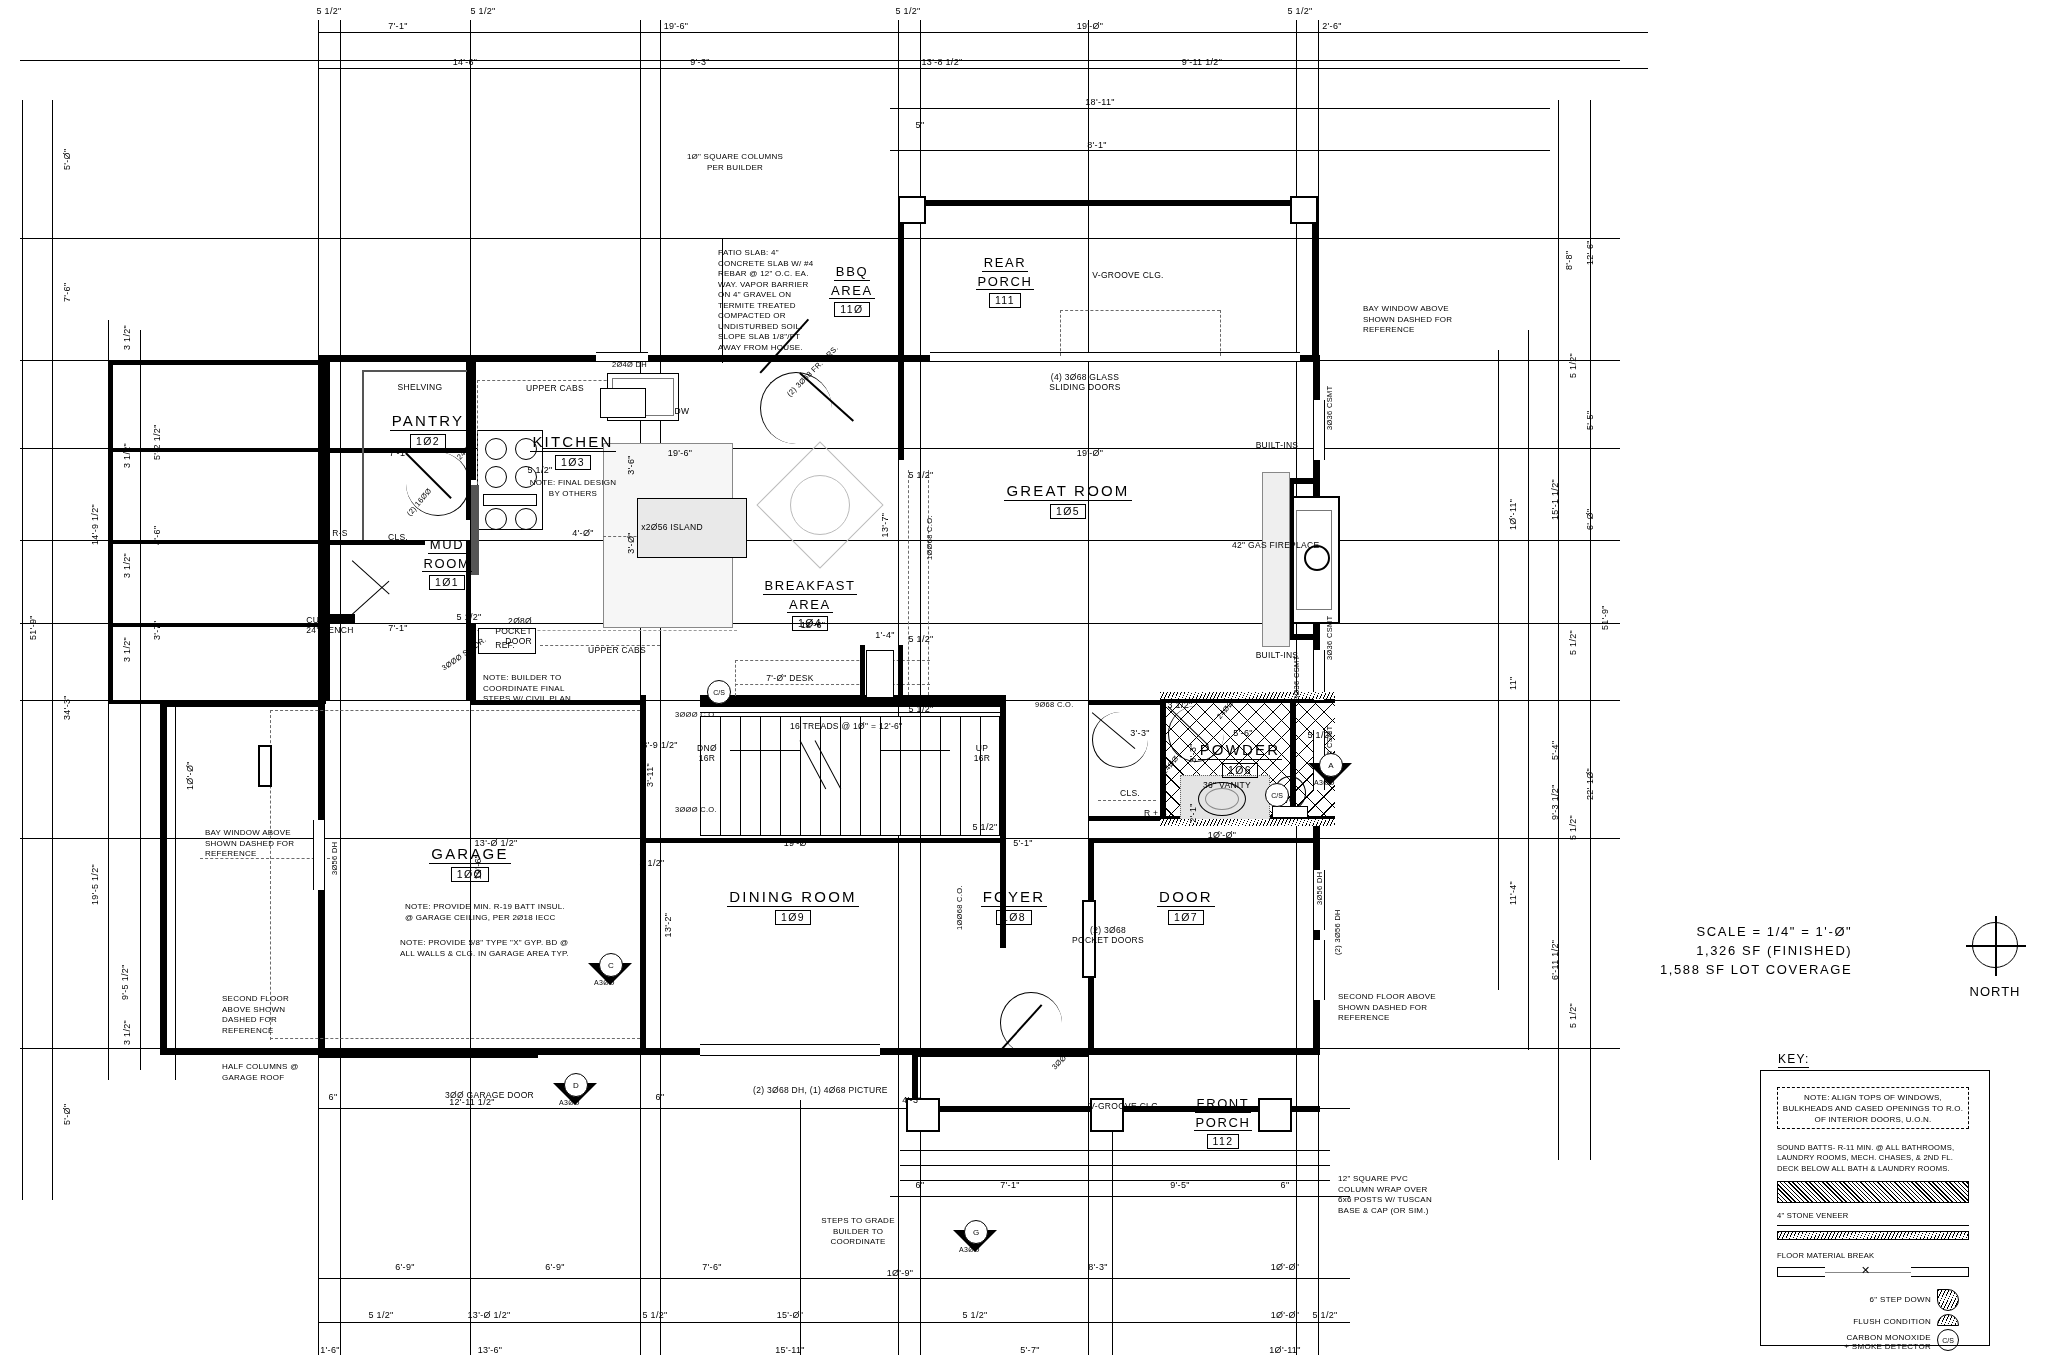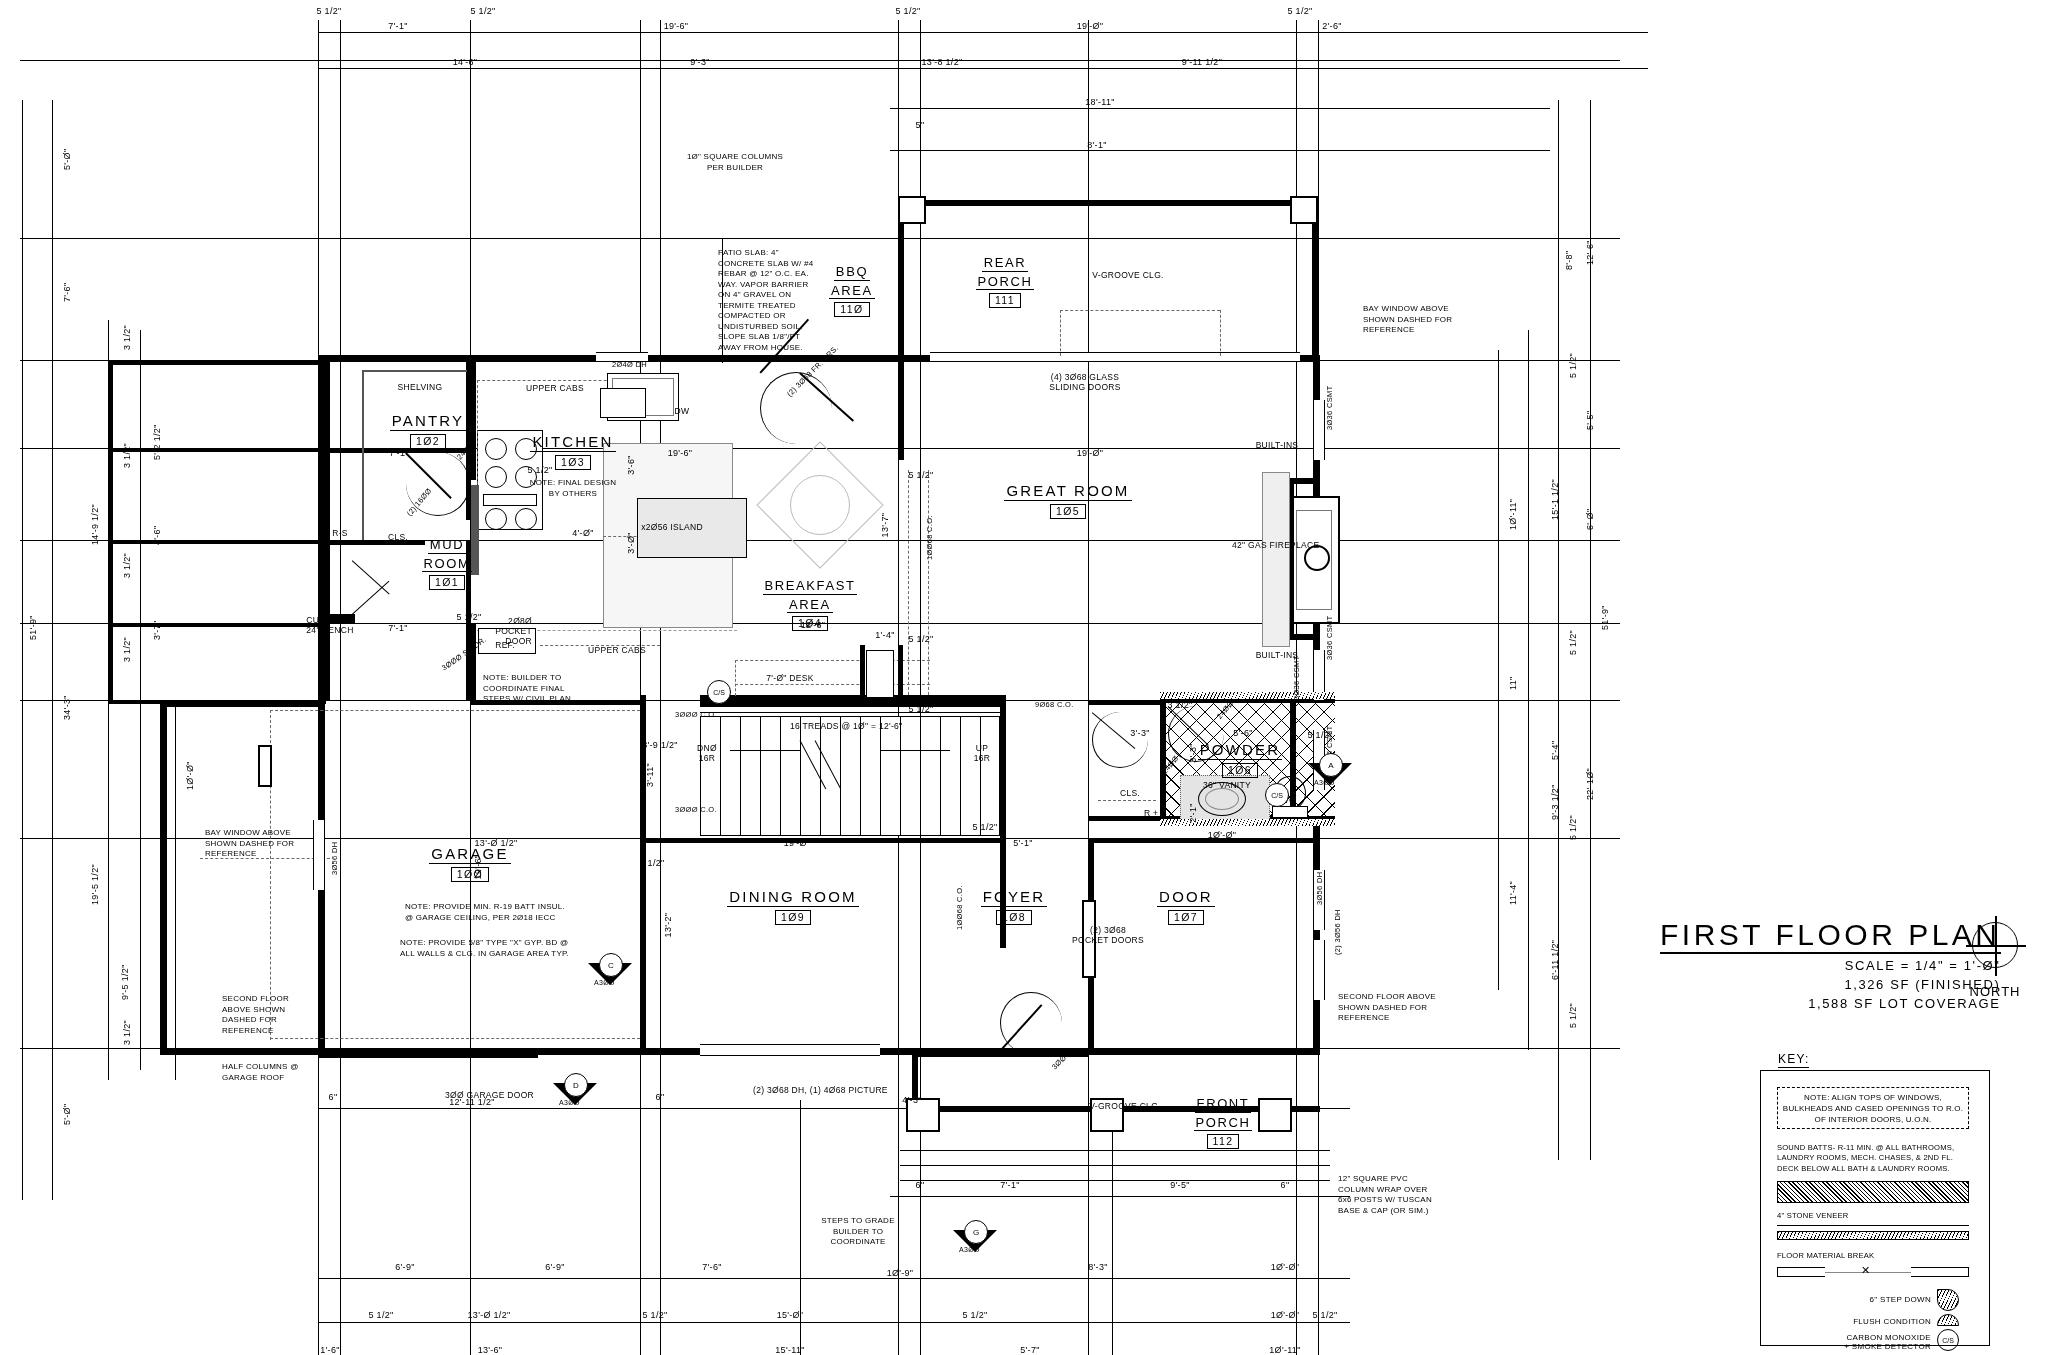--- a/index.html
+++ b/index.html
@@ -624,21 +624,20 @@
       </div>
       <div style="position: absolute; left: 696px; top: 680px;">
         <div class="bub" style="left: 11px; top: 0px; font-size: 7px;">C/S</div>
       </div>
       <div style="position: absolute; left: 1254px; top: 783px;">
         <div class="bub" style="left: 11px; top: 0px; font-size: 7px;">C/S</div>
       </div>
     </div>
 
   <div id="title" style="left:1660px;top:920px;">
-    <div class="t1">FIRST FLOOR PLAN</div>
     <div class="sub">SCALE = 1/4" = 1'-Ø"</div>
     <div class="sub" style="margin-top:0;">1,326 SF (FINISHED)</div>
     <div class="sub" style="margin-top:0;">1,588 SF LOT COVERAGE</div>
   </div>
 
   <div class="north" style="left:1972px;top:922px;">
     <div class="circ" style="position:relative;width:46px;height:46px;border:1.5px solid #000;">
       <div class="vl"></div>
         <div class="hl"></div>
     </div>

